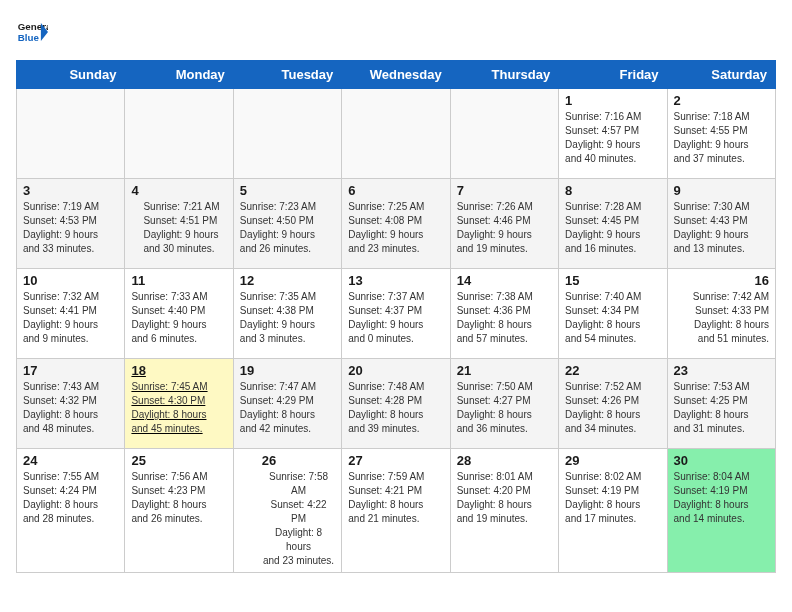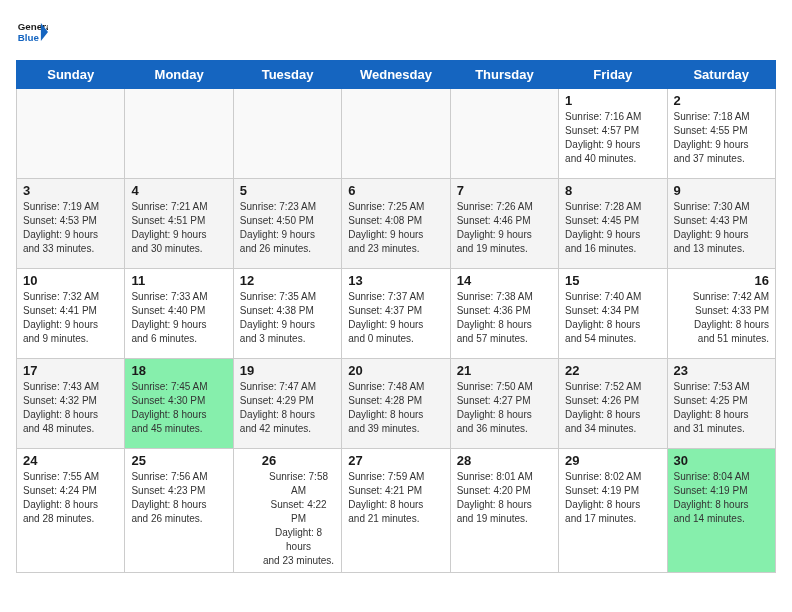--- a/index.html
+++ b/index.html
@@ -38,21 +38,21 @@
       color: #444;
     }
     .calendar {
       width: 100%;
       border-collapse: collapse;
       font-size: 11px;
     }
     .calendar th {
       background: #1565c0;
       color: #fff;
-      text-align: center;
+      text-align: right;
       padding: 6px 8px;
       font-size: 13px;
       font-weight: bold;
       border: 1px solid #1565c0;
     }
     .calendar td {
       border: 1px solid #ccc;
       vertical-align: top;
       padding: 4px 6px;
       width: calc(100% / 7);
@@ -128,21 +128,21 @@
       <tr style="background: rgb(244, 244, 244);">
         <td style="background: rgb(244, 244, 244);">
           <div class="day-number">3</div>
           <div class="day-info" style="white-space: pre-line;">Sunrise: 7:19 AM
 Sunset: 4:53 PM
 Daylight: 9 hours
 and 33 minutes.</div>
         </td>
         <td style="background: rgb(244, 244, 244);">
           <div class="day-number">4</div>
-          <div class="day-info" style="white-space: pre-line;">Sunrise: 7:21 AM
+          <div class="day-info" style="white-space: pre-line; margin-left: 12px;">Sunrise: 7:21 AM
 Sunset: 4:51 PM
 Daylight: 9 hours
 and 30 minutes.</div>
         </td>
         <td style="background: rgb(244, 244, 244);">
           <div class="day-number">5</div>
           <div class="day-info" style="white-space: pre-line;">Sunrise: 7:23 AM
 Sunset: 4:50 PM
 Daylight: 9 hours
 and 26 minutes.</div>
@@ -228,21 +228,21 @@
         </td>
       </tr>
       <tr style="background: rgb(244, 244, 244);">
         <td style="background: rgb(244, 244, 244);">
           <div class="day-number">17</div>
           <div class="day-info" style="white-space: pre-line;">Sunrise: 7:43 AM
 Sunset: 4:32 PM
 Daylight: 8 hours
 and 48 minutes.</div>
         </td>
-        <td style="background: #86efac;">
+        <td style="background: #fef9c3; text-decoration: underline;">
           <div class="day-number">18</div>
           <div class="day-info" style="white-space: pre-line;">Sunrise: 7:45 AM
 Sunset: 4:30 PM
 Daylight: 8 hours
 and 45 minutes.</div>
         </td>
         <td style="background: rgb(244, 244, 244);">
           <div class="day-number">19</div>
           <div class="day-info" style="white-space: pre-line;">Sunrise: 7:47 AM
 Sunset: 4:29 PM

